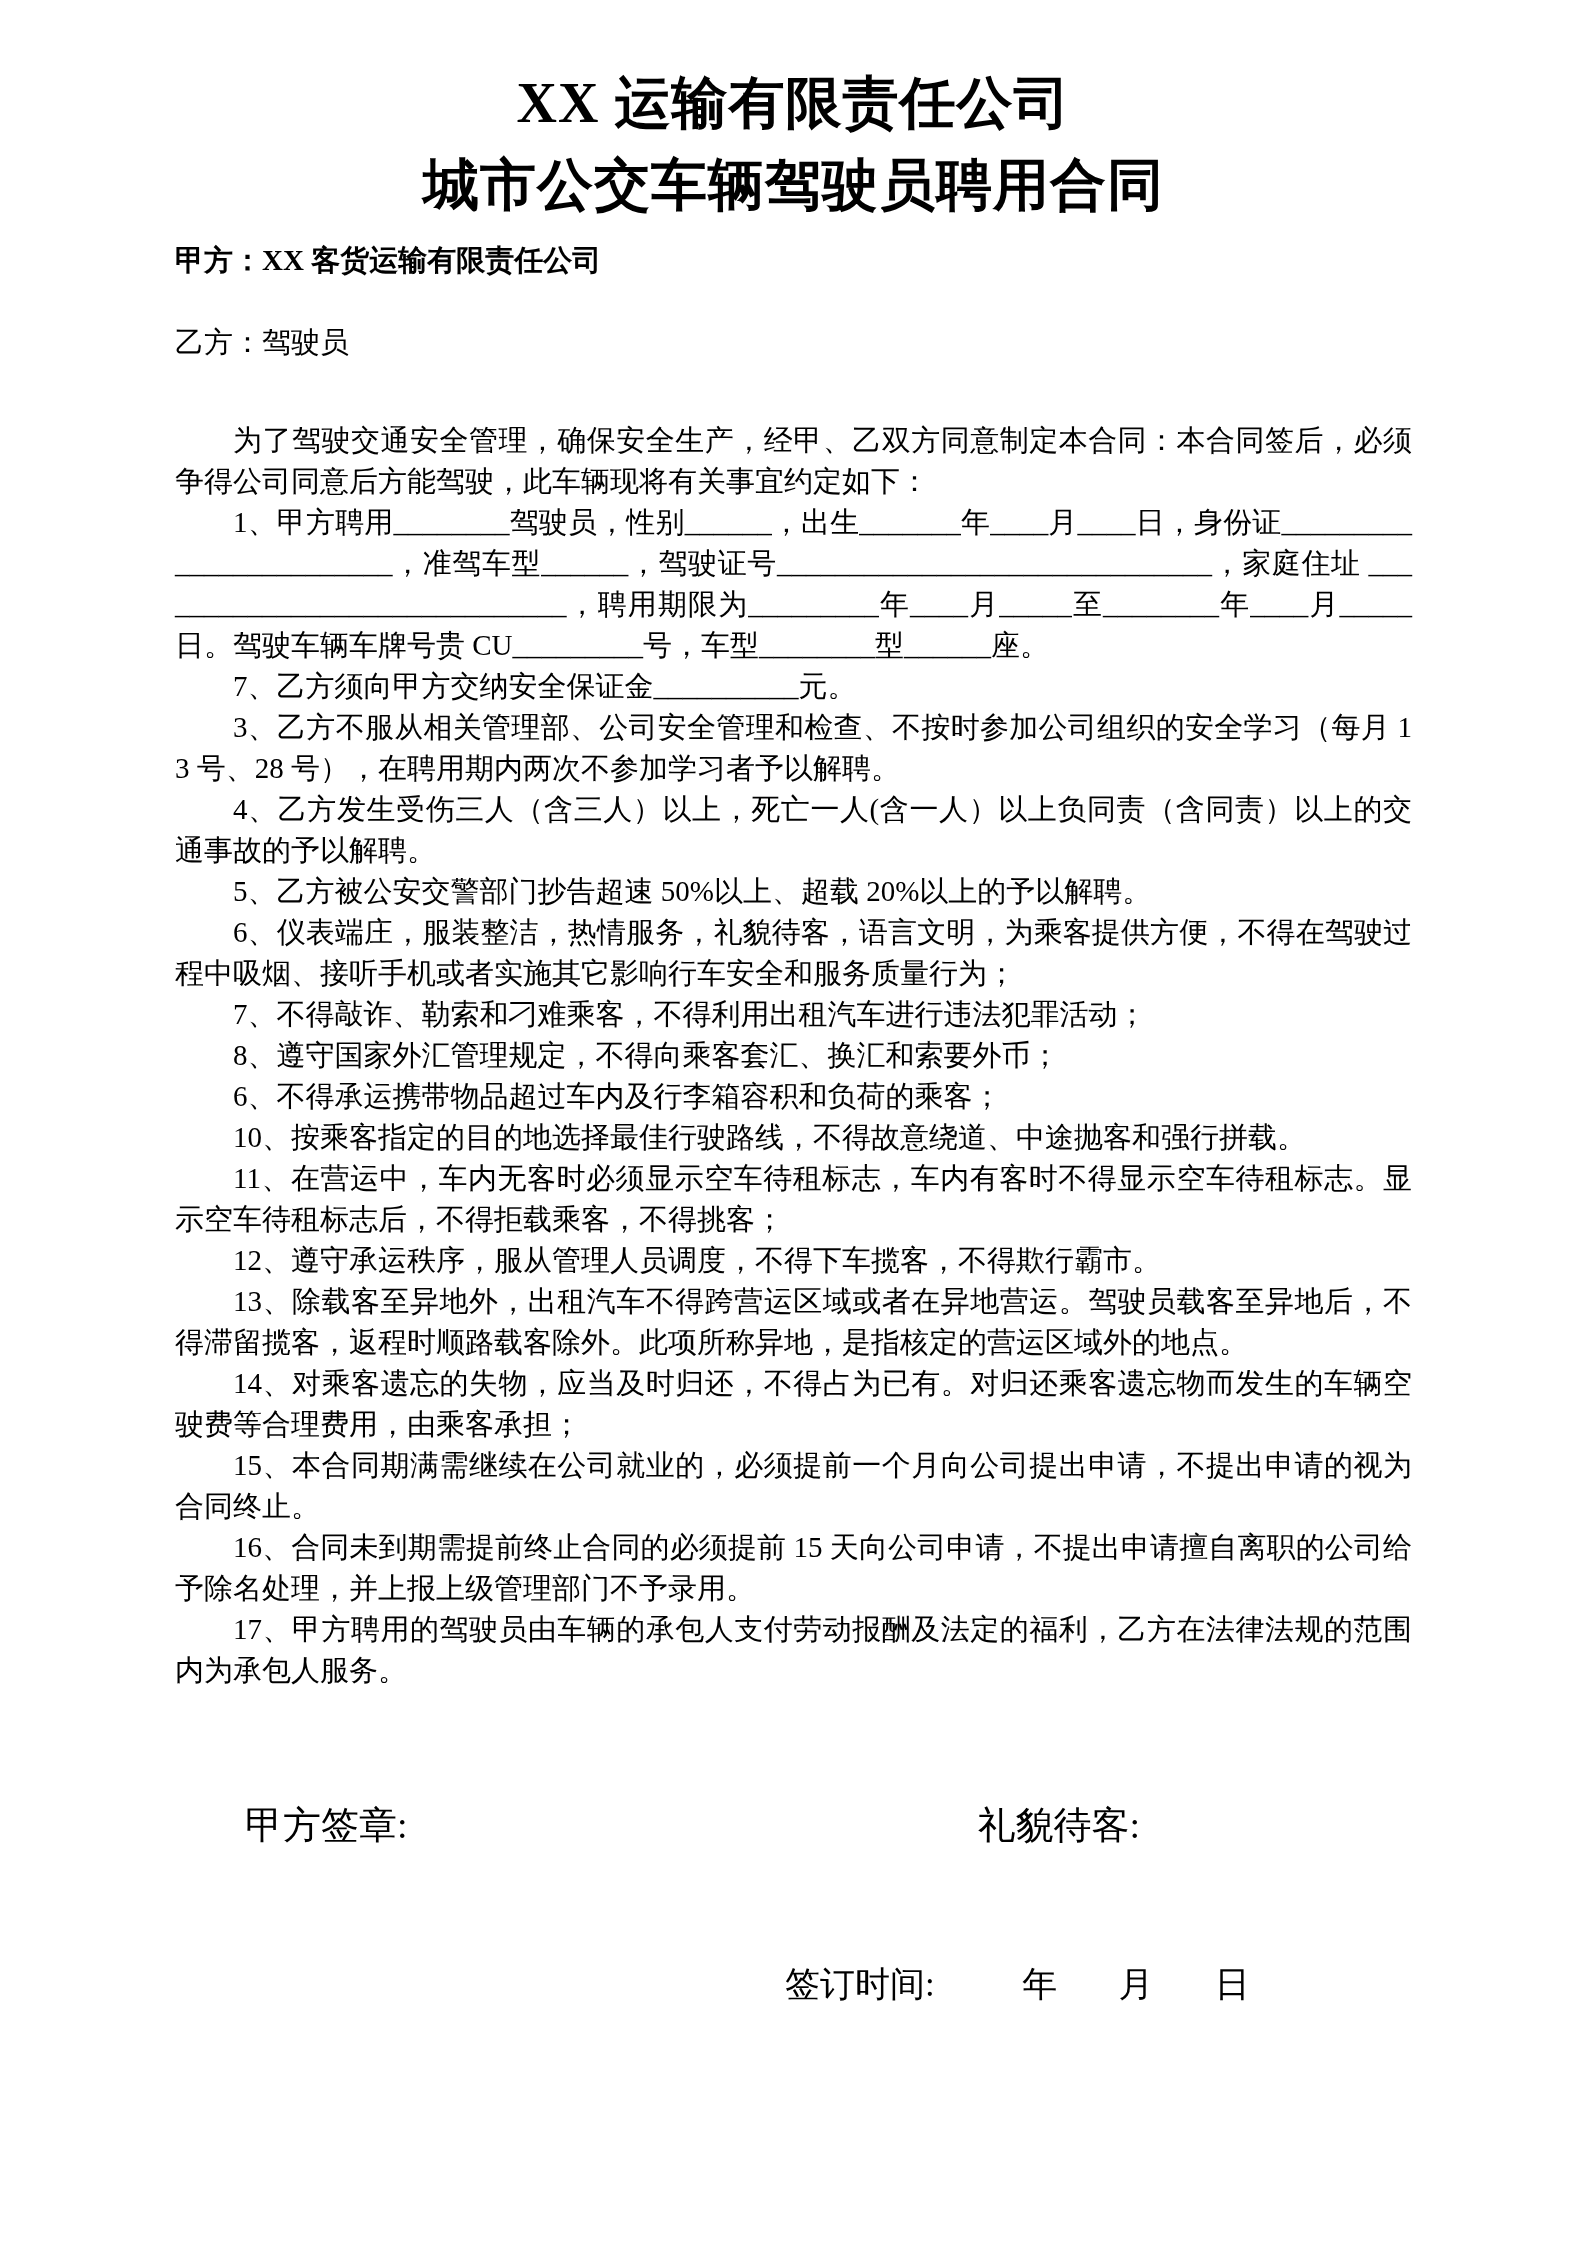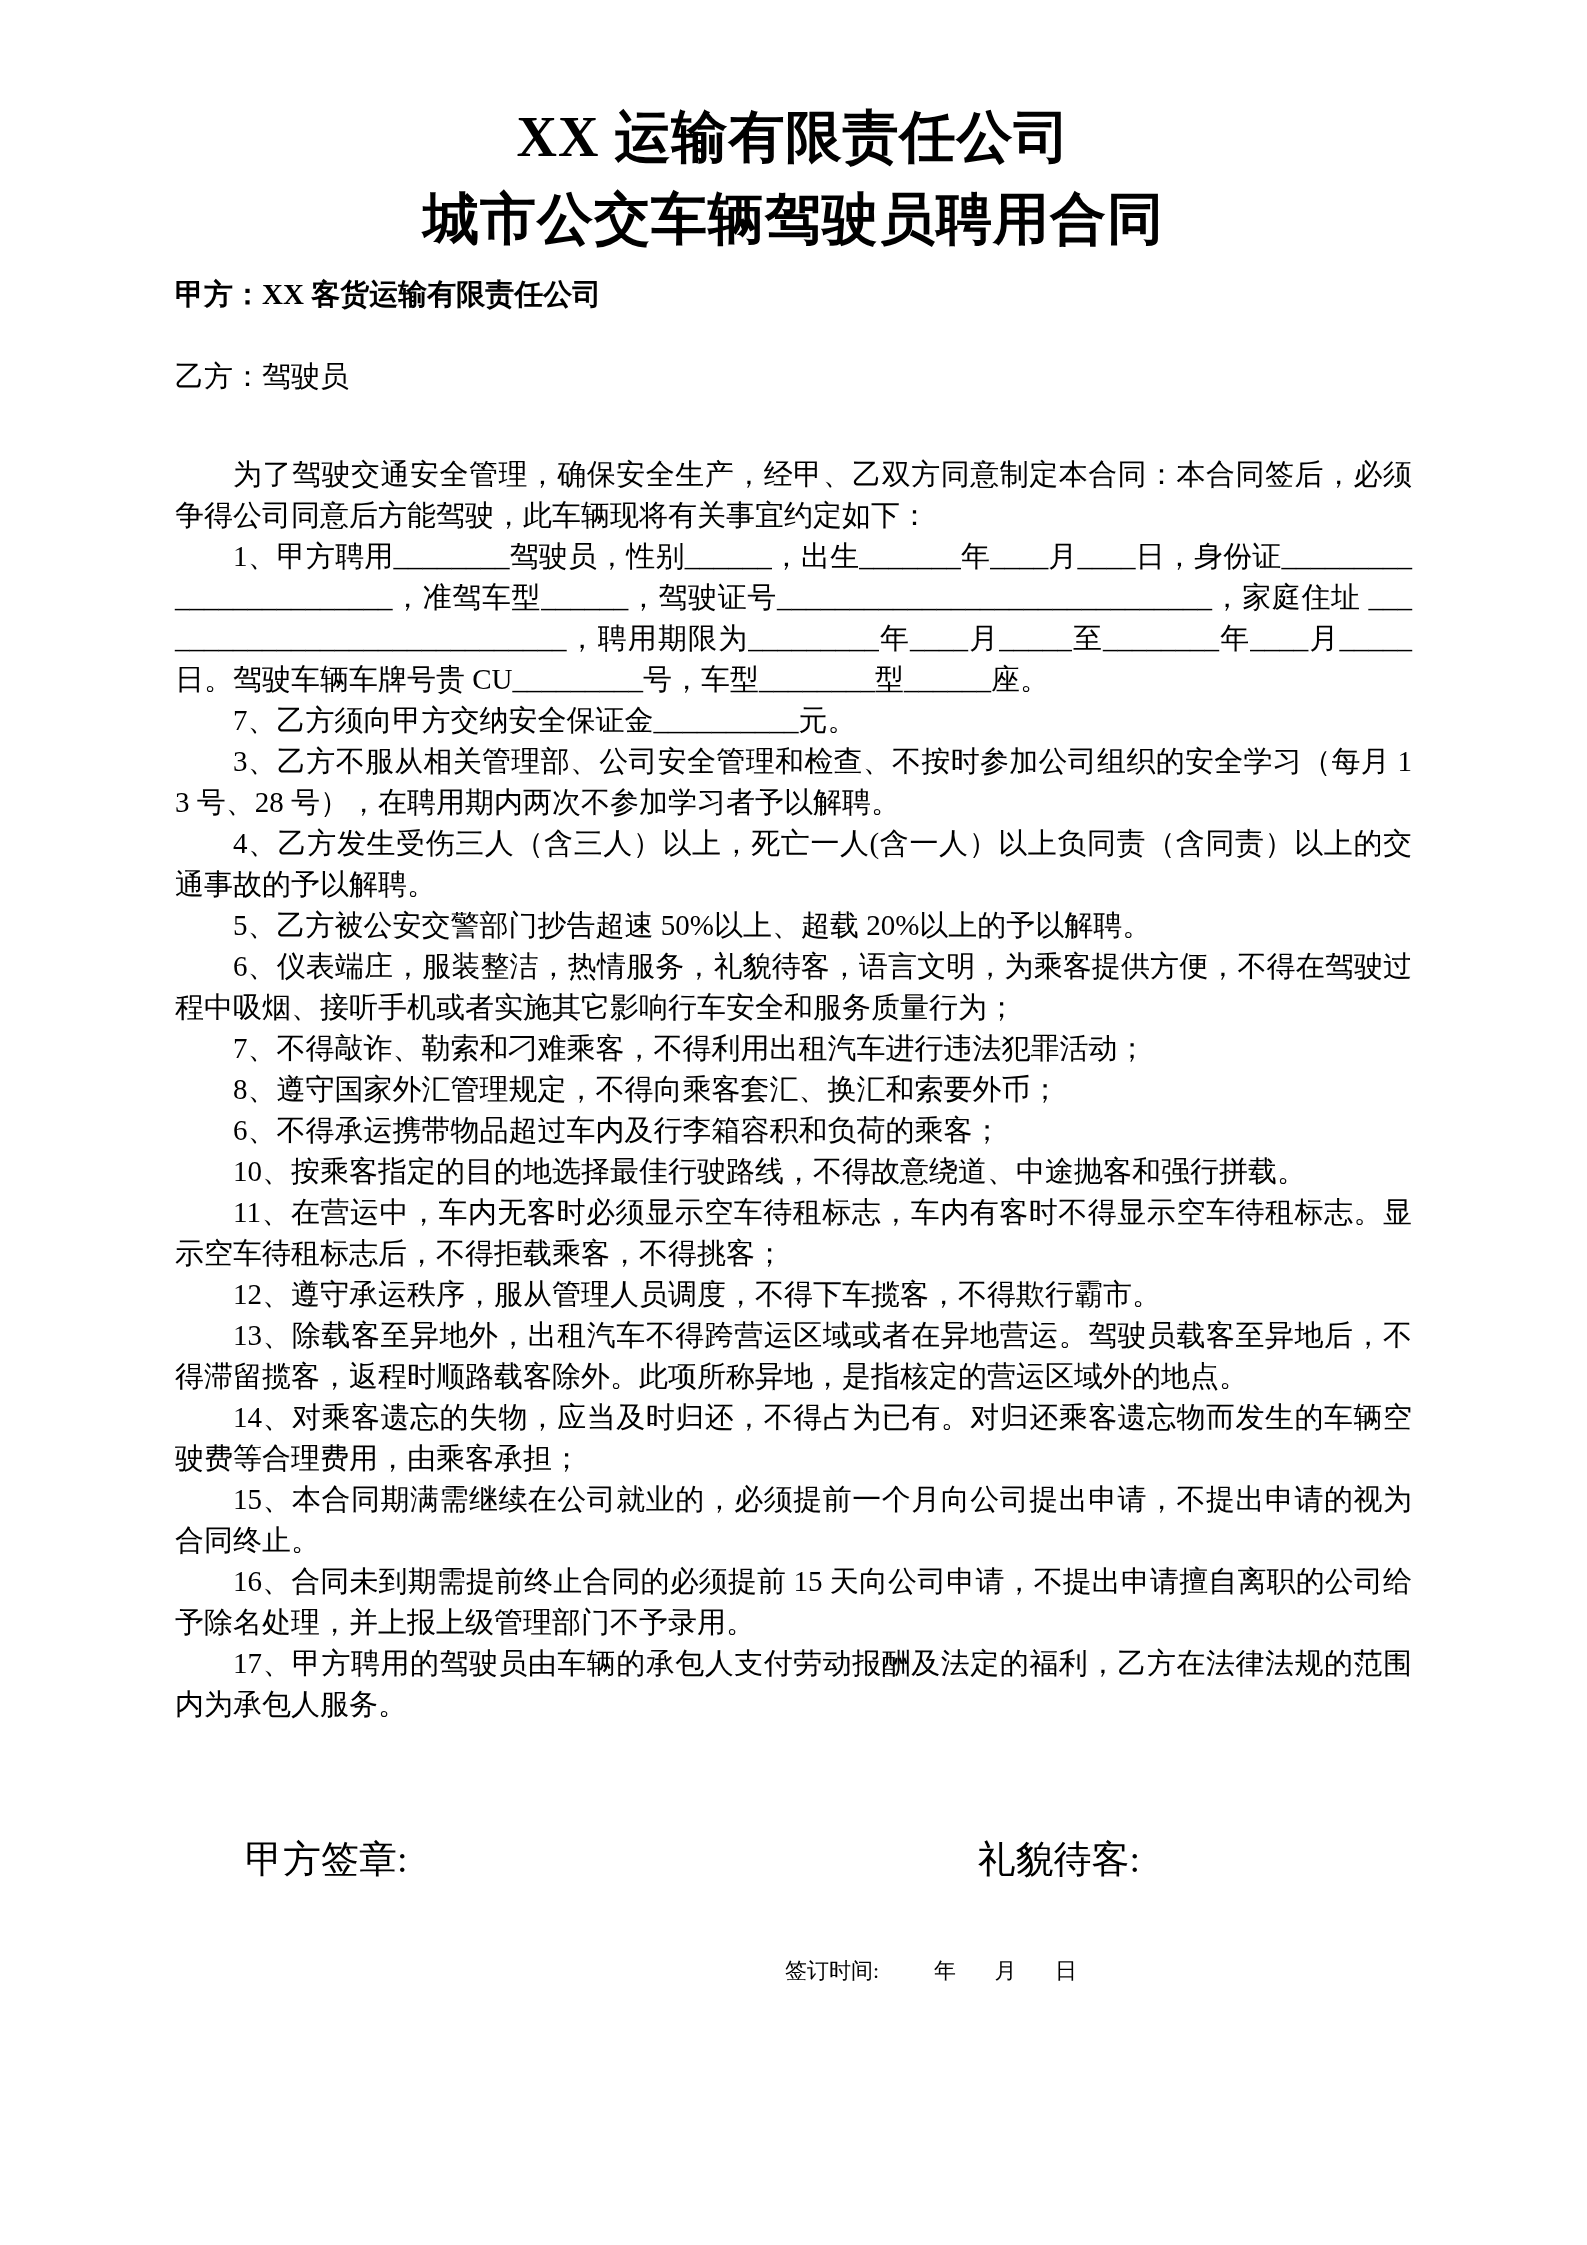--- a/index.html
+++ b/index.html
@@ -3,21 +3,21 @@
 <meta charset="utf-8">
 <style>
   * { margin: 0; padding: 0; box-sizing: border-box; }
   html, body { background: #ffffff; }
   .page {
     width: 1587px;
     height: 2245px;
     margin: 0 auto;
     background: #ffffff;
     color: #000000;
-    padding: 96px 175px 0 175px;
+    padding: 62px 175px 0 175px;
     font-family: "Liberation Serif", "DejaVu Serif", serif;
     overflow: hidden;
     position: relative;
   }
   .title {
     font-size: 56px;
     line-height: 82px;
     font-weight: bold;
     text-align: center;
     letter-spacing: 1px;
@@ -38,22 +38,22 @@
   .intro { margin-top: 57px; }
   .sig-row {
     display: flex;
     margin-top: 114px;
     font-size: 38px;
     line-height: 41px;
   }
   .sig-a { margin-left: 70px; }
   .sig-b { margin-left: 570px; }
   .date-row {
-    margin-top: 70px;
-    font-size: 22px;
+    margin-top: 118px;
+    font-size: 35px;
     line-height: 41px;
     white-space: pre;
     padding-left: 610px;
   }
 </style>
 </head>
 <body>
 
 <div class="page">
   <div class="title">XX 运输有限责任公司</div>

